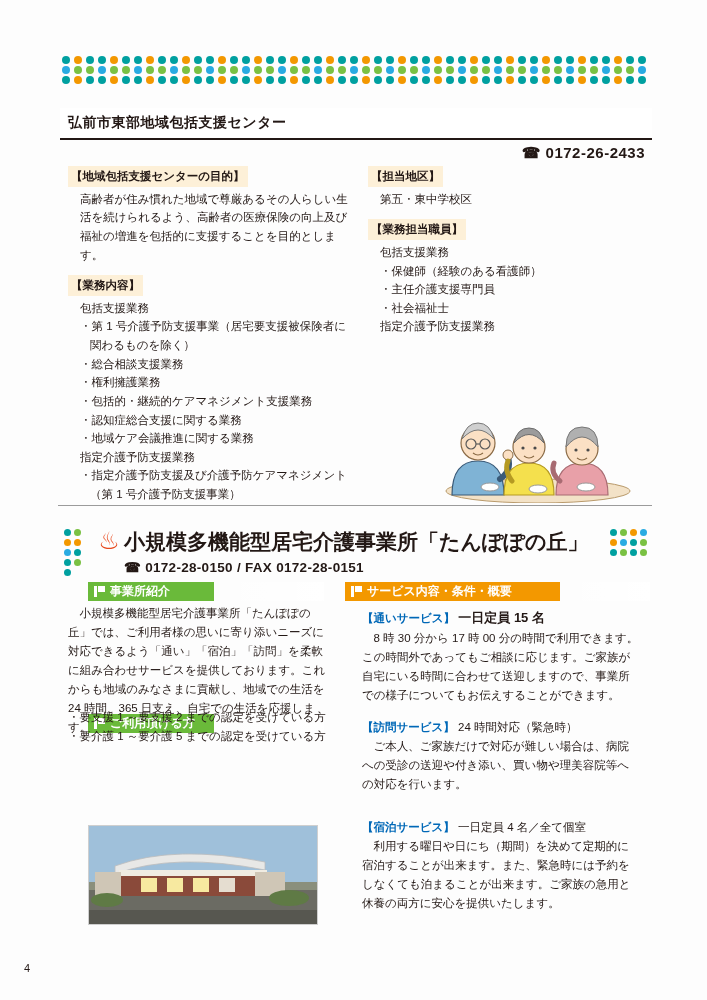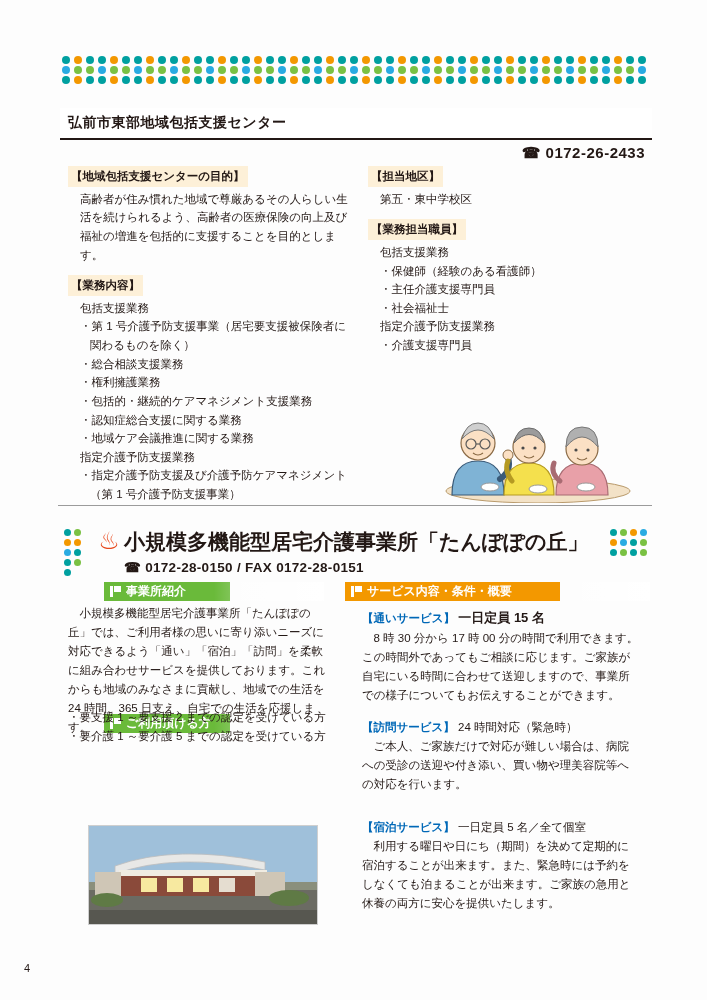--- a/index.html
+++ b/index.html
@@ -179,21 +179,21 @@
     width: 3px; height: 11px;
     background: #ffffff;
   }
   .bar .flagicon::after {
     content: "";
     position: absolute;
     left: 4px; top: 0;
     width: 7px; height: 6px;
     background: #ffffff;
   }
-  .bar-green { background: #6aba3a; margin-left: 16px; }
+  .bar-green { background: #6aba3a; }
   .bar-orange { background: #f39800; }
   .bar-tail {
     position: absolute;
     height: 19px;
     background: linear-gradient(to right, rgba(255,255,255,0) 0%, #ffffff 100%);
   }
 
   .body-text {
     position: absolute;
     font-size: 11.5px;
@@ -407,21 +407,20 @@
       <div class="lbl">【担当地区】</div>
       <div class="indent1">第五・東中学校区</div>
     </div>
     <div class="block">
       <div class="lbl">【業務担当職員】</div>
       <div class="indent1">包括支援業務</div>
       <div class="hang">・保健師（経験のある看護師）</div>
       <div class="hang">・主任介護支援専門員</div>
       <div class="hang">・社会福祉士</div>
       <div class="indent1">指定介護予防支援業務</div>
-      <div class="hang">・介護支援専門員</div>
     </div>
   </div>
 
   <svg class="illust" viewBox="0 0 225 108">
 
     <ellipse cx="118" cy="96" rx="92" ry="12" fill="#f3e2c7" stroke="#b99a6b" stroke-width="1"></ellipse>
 
     <g>
       <path d="M32 100 q0 -34 26 -34 q26 0 26 34 z" fill="#7fb3d5" stroke="#3a5a78" stroke-width="1.2"></path>
       <circle cx="58" cy="48" r="17" fill="#fbe0c4" stroke="#8a6a45" stroke-width="1.2"></circle>
@@ -547,19 +546,19 @@
     <div>
       <span class="sub-lbl">【訪問サービス】</span>
       <span>24 時間対応（緊急時）</span>
     </div>
     <div>　ご本人、ご家族だけで対応が難しい場合は、病院への受診の送迎や付き添い、買い物や理美容院等への対応を行います。</div>
   </div>
 
   <div class="body-text" style="left:362px; top:818px; width:278px;">
     <div>
       <span class="sub-lbl">【宿泊サービス】</span>
-      <span>一日定員 5 名／全て個室</span>
+      <span>一日定員 4 名／全て個室</span>
     </div>
     <div>　利用する曜日や日にち（期間）を決めて定期的に宿泊することが出来ます。また、緊急時には予約をしなくても泊まることが出来ます。ご家族の急用と休養の両方に安心を提供いたします。</div>
   </div>
 
   <div class="page-num">4</div>
 </div>
 
 </body></html>

